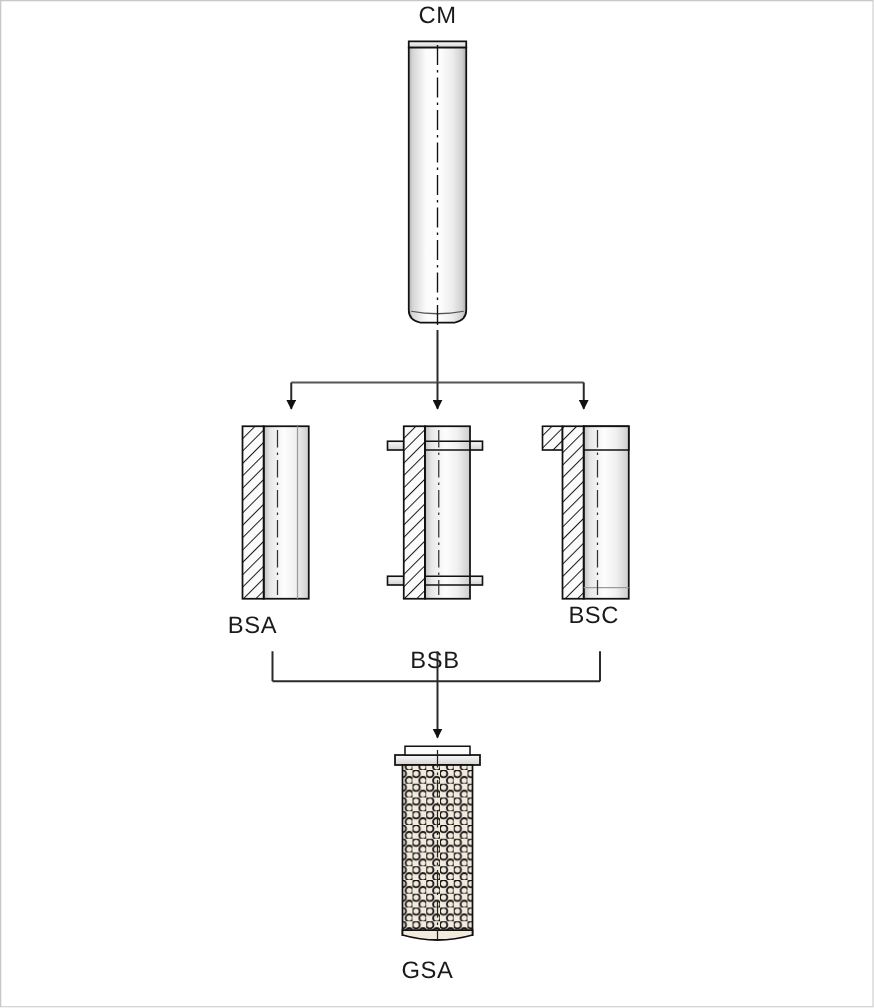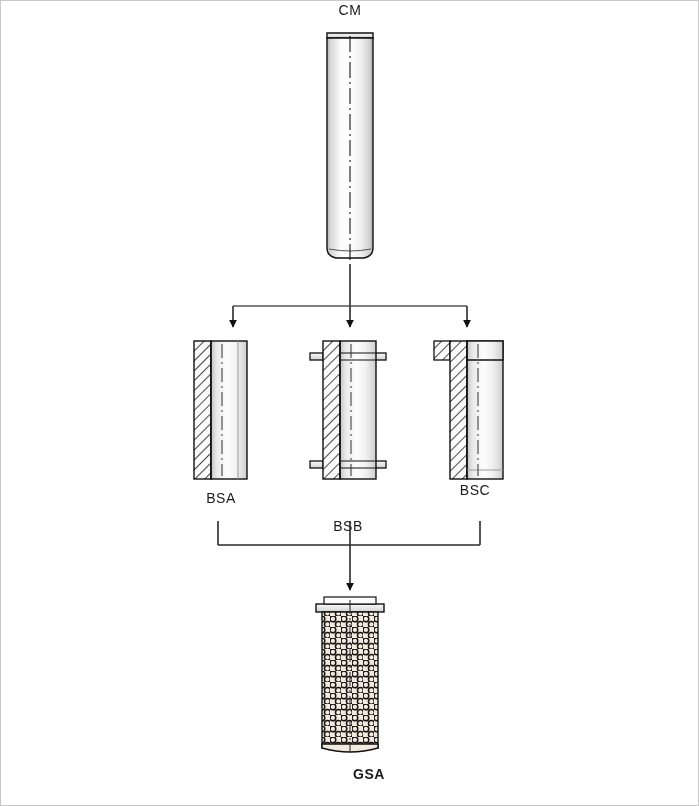--- a/index.html
+++ b/index.html
@@ -7,35 +7,35 @@
     width:699px;height:806px;position:relative;overflow:hidden;
     font-family:"Liberation Sans", sans-serif;
     background:#ffffff;
   }
   #frame{
     position:absolute;left:0;top:0;width:699px;height:806px;
     border:1px solid #c8c8c8;box-sizing:border-box;background:#fff;
   }
   .lbl{
     position:absolute;text-align:center;color:#1a1a1a;
-    font-size:14px;letter-spacing:.5px;white-space:nowrap;
+    font-size:19px;letter-spacing:.5px;white-space:nowrap;
     font-family:"Liberation Sans", sans-serif;
   }
   svg.diagram{position:absolute;left:0;top:0;width:699px;height:806px;}
 </style>
 </head>
 <body>
 
 <div id="frame"></div>
 
 <div class="lbl" style="left:320px;top:2px;width:60px;">CM</div>
-<div class="lbl" style="left:191px;top:490px;width:60px;">BSA</div>
+<div class="lbl" style="left:172px;top:490px;width:60px;">BSA</div>
 <div class="lbl" style="left:318px;top:518px;width:60px;">BSB</div>
 <div class="lbl" style="left:445px;top:482px;width:60px;">BSC</div>
-<div class="lbl" style="left:339px;top:766px;width:60px;font-weight:bold;">GSA</div>
+<div class="lbl" style="left:312px;top:766px;width:60px;">GSA</div>
 
 <svg class="diagram" viewBox="0 0 699 806">
   <defs>
     <linearGradient id="cyl" x1="0" y1="0" x2="1" y2="0">
       <stop offset="0" stop-color="#b0b0b0"></stop>
       <stop offset="0.07" stop-color="#d6d6d6"></stop>
       <stop offset="0.30" stop-color="#fbfbfb"></stop>
       <stop offset="0.52" stop-color="#ffffff"></stop>
       <stop offset="0.76" stop-color="#ededed"></stop>
       <stop offset="0.93" stop-color="#cfcfcf"></stop>

